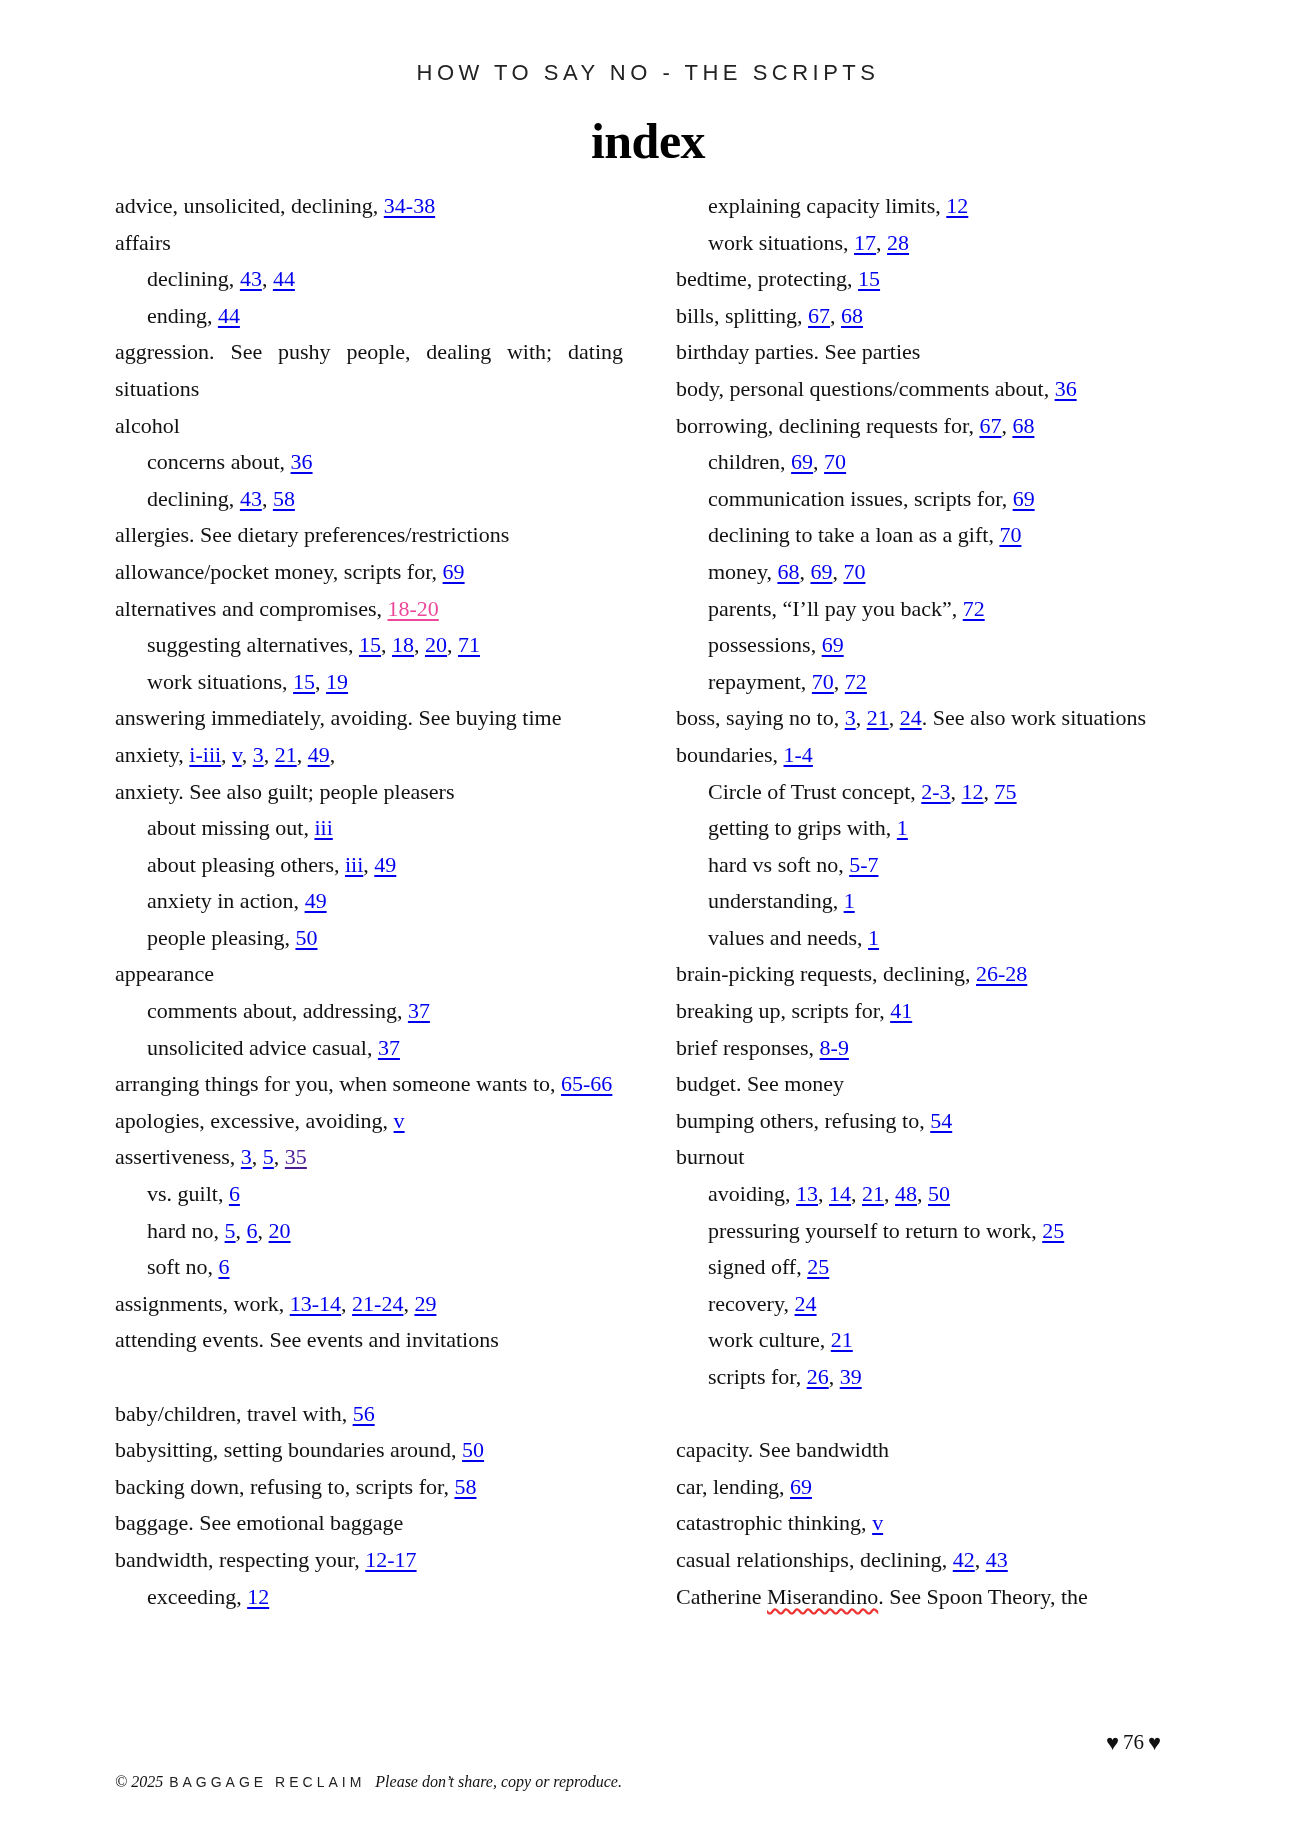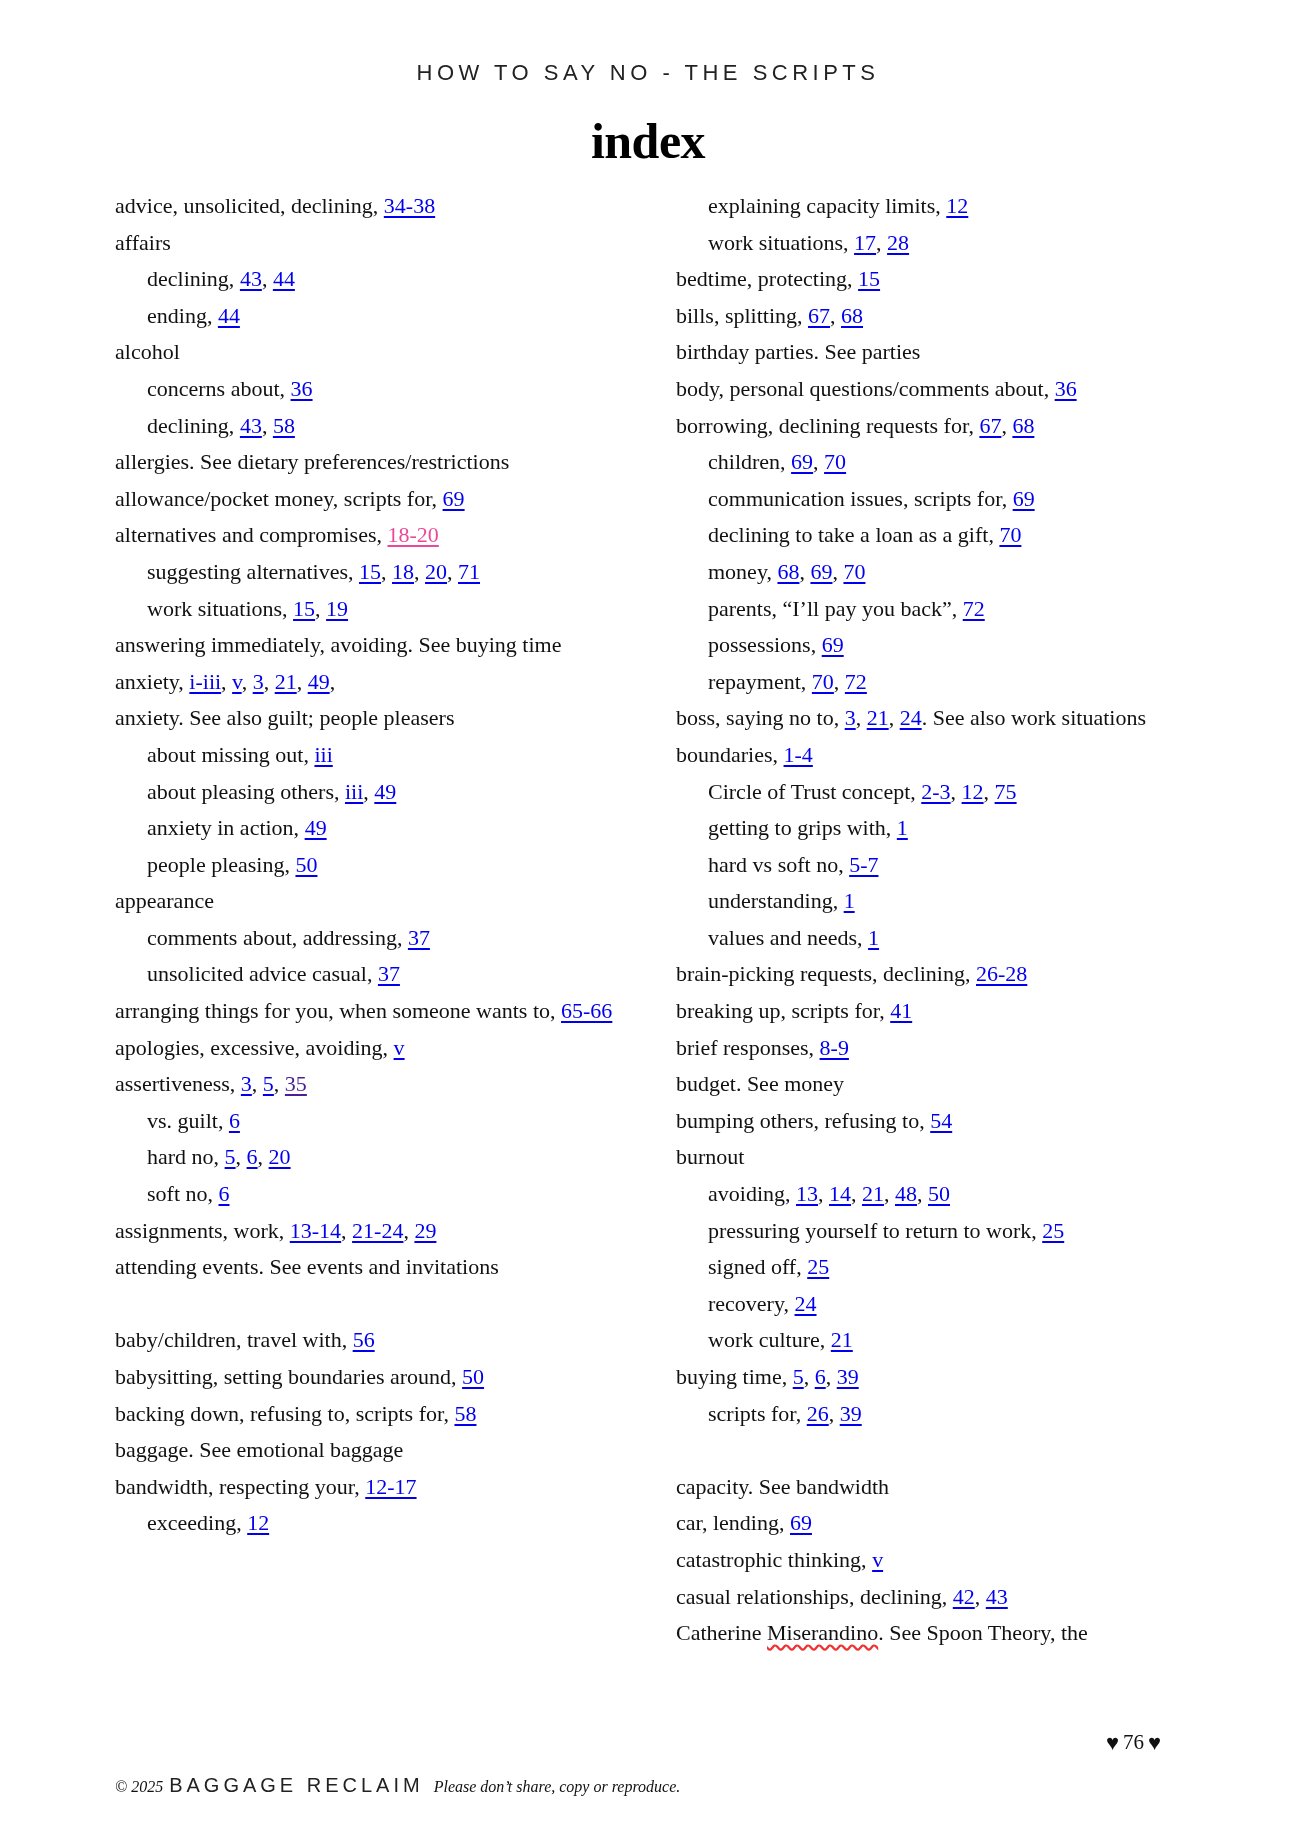--- a/index.html
+++ b/index.html
@@ -15,36 +15,37 @@
   .col-left { left:115px; width:508px; }
   .col-right { left:676px; width:508px; }
   .entry { font-family:"Liberation Serif", "DejaVu Serif", serif; font-size:22px; line-height:36.6px;
            text-align:justify; text-align-last:left; color:#111; }
   .entry.sub { padding-left:32px; }
   .entry.gap { height:36.6px; }
   a.pg { color:#0000ee; text-decoration:underline; text-underline-offset:3px; }
   .spell { text-decoration: underline wavy #e33; text-decoration-skip-ink:none; text-underline-offset:4px; }
   .footer { position:absolute; top:1734px; left:115px; font-size:16px; color:#111; display:flex; align-items:baseline; gap:6px; }
   .footer .copy { font-family:"Liberation Serif", serif; font-style:italic; font-size:16px; }
-  .footer .brand { font-family:"Liberation Sans", sans-serif; font-size:20px; letter-spacing:4px; font-weight:300; color:#222;margin-top:40px; }
+  .footer .brand { font-family:"Liberation Sans", sans-serif; font-size:14px; letter-spacing:4px; font-weight:300; color:#222;margin-top:40px; }
   .footer .notice { font-family:"Liberation Serif", serif; font-style:italic; font-size:16px; margin-left:4px; }
   .page-num { position:absolute; top:1730px; left:1106px; font-family:"Liberation Serif", serif; font-size:21px; color:#111; display:flex; align-items:center; gap:4px; }
   .heart { font-size:22px; line-height:1; }
 </style>
 </head>
 <body>
 
 <div class="running-head">HOW TO SAY NO - THE SCRIPTS</div>
 <div class="page-title">index</div>
 
 <div class="col col-left">
     <div class="entry"><span>advice, unsolicited, declining, </span><a class="pg" href="#" style="color: rgb(0, 0, 238);">34-38</a></div>
     <div class="entry"><span>affairs</span></div>
     <div class="entry sub"><span>declining, </span><a class="pg" href="#" style="color: rgb(0, 0, 238);">43</a>, <a class="pg" href="#" style="color: rgb(0, 0, 238);">44</a></div>
     <div class="entry sub"><span>ending, </span><a class="pg" href="#" style="color: rgb(0, 0, 238);">44</a></div>
+    <div class="entry"><span>aggression. See pushy people, dealing with; dating situations</span></div>
     <div class="entry"><span>alcohol</span></div>
     <div class="entry sub"><span>concerns about, </span><a class="pg" href="#" style="color: rgb(0, 0, 238);">36</a></div>
     <div class="entry sub"><span>declining, </span><a class="pg" href="#" style="color: rgb(0, 0, 238);">43</a>, <a class="pg" href="#" style="color: rgb(0, 0, 238);">58</a></div>
     <div class="entry"><span>allergies. See dietary preferences/restrictions</span></div>
     <div class="entry"><span>allowance/pocket money, scripts for, </span><a class="pg" href="#" style="color: rgb(0, 0, 238);">69</a></div>
     <div class="entry"><span>alternatives and compromises, </span><a class="pg" href="#" style="color: #ec4899;">18-20</a></div>
     <div class="entry sub"><span>suggesting alternatives, </span><a class="pg" href="#" style="color: rgb(0, 0, 238);">15</a>, <a class="pg" href="#" style="color: rgb(0, 0, 238);">18</a>, <a class="pg" href="#" style="color: rgb(0, 0, 238);">20</a>, <a class="pg" href="#" style="color: rgb(0, 0, 238);">71</a></div>
     <div class="entry sub"><span>work situations, </span><a class="pg" href="#" style="color: rgb(0, 0, 238);">15</a>, <a class="pg" href="#" style="color: rgb(0, 0, 238);">19</a></div>
     <div class="entry"><span>answering immediately, avoiding. See buying time</span></div>
     <div class="entry"><span>anxiety, </span><a class="pg" href="#" style="color: rgb(0, 0, 238);">i-iii</a>, <a class="pg" href="#" style="color: rgb(0, 0, 238);">v</a>, <a class="pg" href="#" style="color: rgb(0, 0, 238);">3</a>, <a class="pg" href="#" style="color: rgb(0, 0, 238);">21</a>, <a class="pg" href="#" style="color: rgb(0, 0, 238);">49</a><span>,</span></div>
@@ -98,21 +99,20 @@
     <div class="entry"><span>breaking up, scripts for, </span><a class="pg" href="#" style="color: rgb(0, 0, 238);">41</a></div>
     <div class="entry"><span>brief responses, </span><a class="pg" href="#" style="color: rgb(0, 0, 238);">8-9</a></div>
     <div class="entry"><span>budget. See money</span></div>
     <div class="entry"><span>bumping others, refusing to, </span><a class="pg" href="#" style="color: rgb(0, 0, 238);">54</a></div>
     <div class="entry"><span>burnout</span></div>
     <div class="entry sub"><span>avoiding, </span><a class="pg" href="#" style="color: rgb(0, 0, 238);">13</a>, <a class="pg" href="#" style="color: rgb(0, 0, 238);">14</a>, <a class="pg" href="#" style="color: rgb(0, 0, 238);">21</a>, <a class="pg" href="#" style="color: rgb(0, 0, 238);">48</a>, <a class="pg" href="#" style="color: rgb(0, 0, 238);">50</a></div>
     <div class="entry sub"><span>pressuring yourself to return to work, </span><a class="pg" href="#" style="color: rgb(0, 0, 238);">25</a></div>
     <div class="entry sub"><span>signed off, </span><a class="pg" href="#" style="color: rgb(0, 0, 238);">25</a></div>
     <div class="entry sub"><span>recovery, </span><a class="pg" href="#" style="color: rgb(0, 0, 238);">24</a></div>
     <div class="entry sub"><span>work culture, </span><a class="pg" href="#" style="color: rgb(0, 0, 238);">21</a></div>
-    <div class="entry"><span>buying time, </span><a class="pg" href="#" style="color: rgb(0, 0, 238);">5</a>, <a class="pg" href="#" style="color: rgb(0, 0, 238);">6</a>, <a class="pg" href="#" style="color: rgb(0, 0, 238);">39</a></div>
     <div class="entry sub"><span>scripts for, </span><a class="pg" href="#" style="color: rgb(0, 0, 238);">26</a>, <a class="pg" href="#" style="color: rgb(0, 0, 238);">39</a></div>
     <div class="entry gap"></div>
     <div class="entry"><span>capacity. See bandwidth</span></div>
     <div class="entry"><span>car, lending, </span><a class="pg" href="#" style="color: rgb(0, 0, 238);">69</a></div>
     <div class="entry"><span>catastrophic thinking, </span><a class="pg" href="#" style="color: rgb(0, 0, 238);">v</a></div>
     <div class="entry"><span>casual relationships, declining, </span><a class="pg" href="#" style="color: rgb(0, 0, 238);">42</a>, <a class="pg" href="#" style="color: rgb(0, 0, 238);">43</a></div>
     <div class="entry"><span>Catherine </span><span class="spell">Miserandino</span><span>. See Spoon Theory, the</span></div>
   </div>
 
 <div class="footer">

